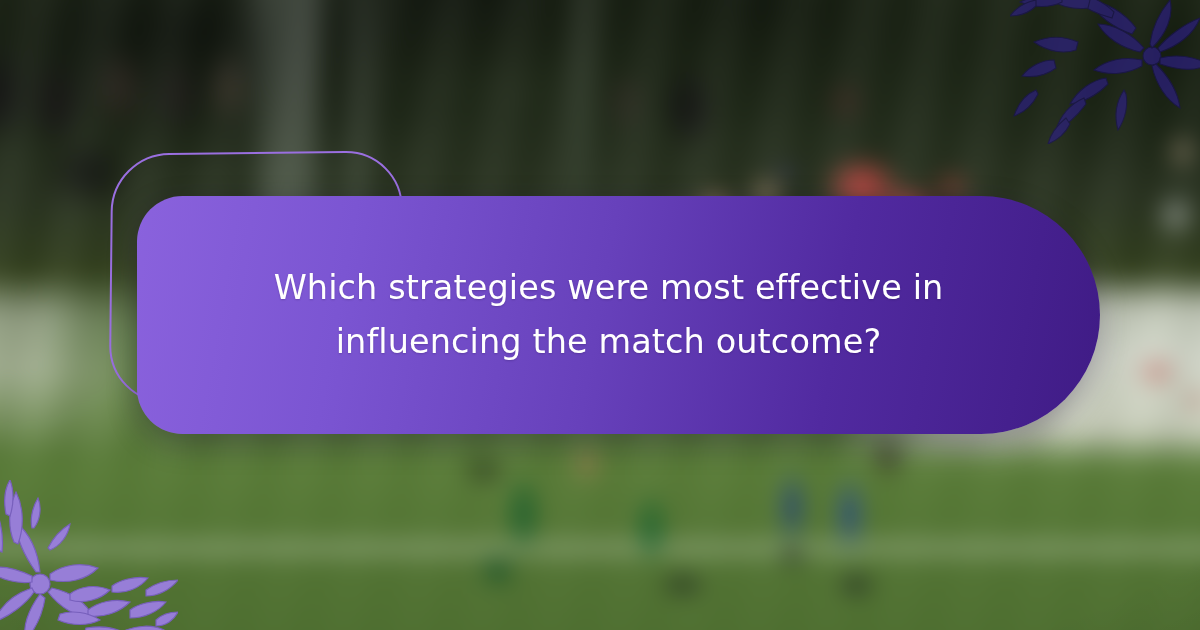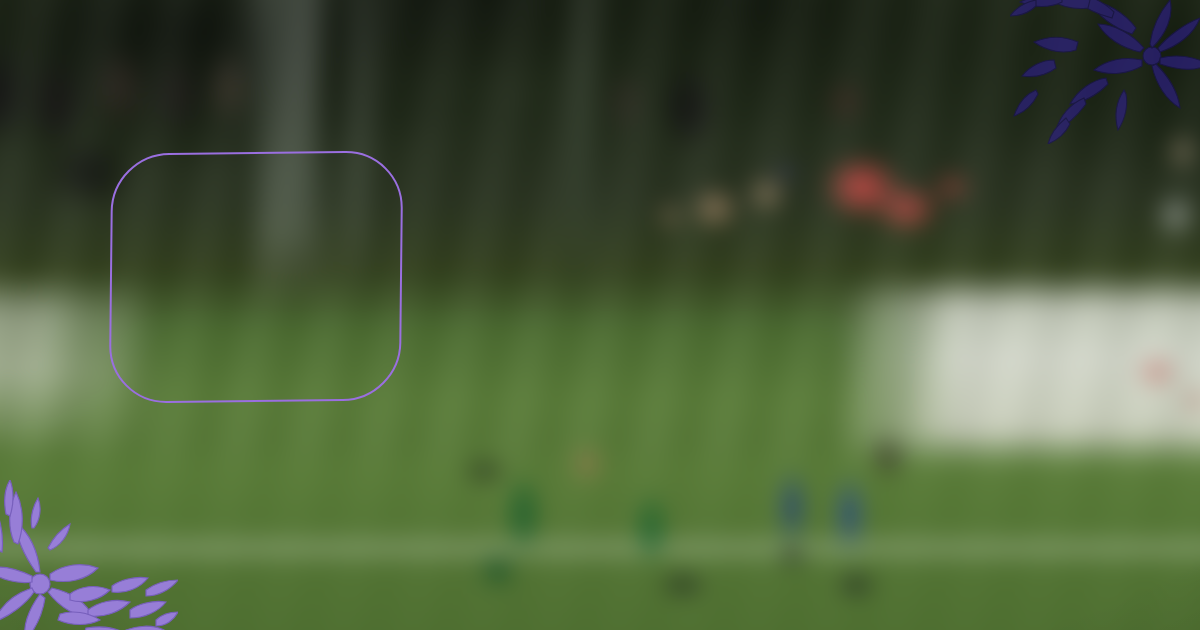--- a/index.html
+++ b/index.html
@@ -299,14 +299,17 @@
         <path d="M168 14 C178 14 186 20 190 28 C180 28 172 24 168 20 Z"></path>
 
         <path d="M46 112 C52 120 54 132 50 142 C44 132 42 120 44 112 Z"></path>
         <path d="M62 90 C72 94 80 104 82 116 C72 110 64 100 60 92 Z"></path>
       </g>
     </g>
   </svg>
 
   <div class="card-outline"></div>
 
+  <div class="card">
+    <div class="card-question">Which strategies were most effective in influencing the match outcome?</div>
+  </div>
 
 </div>
 
 </body></html>

